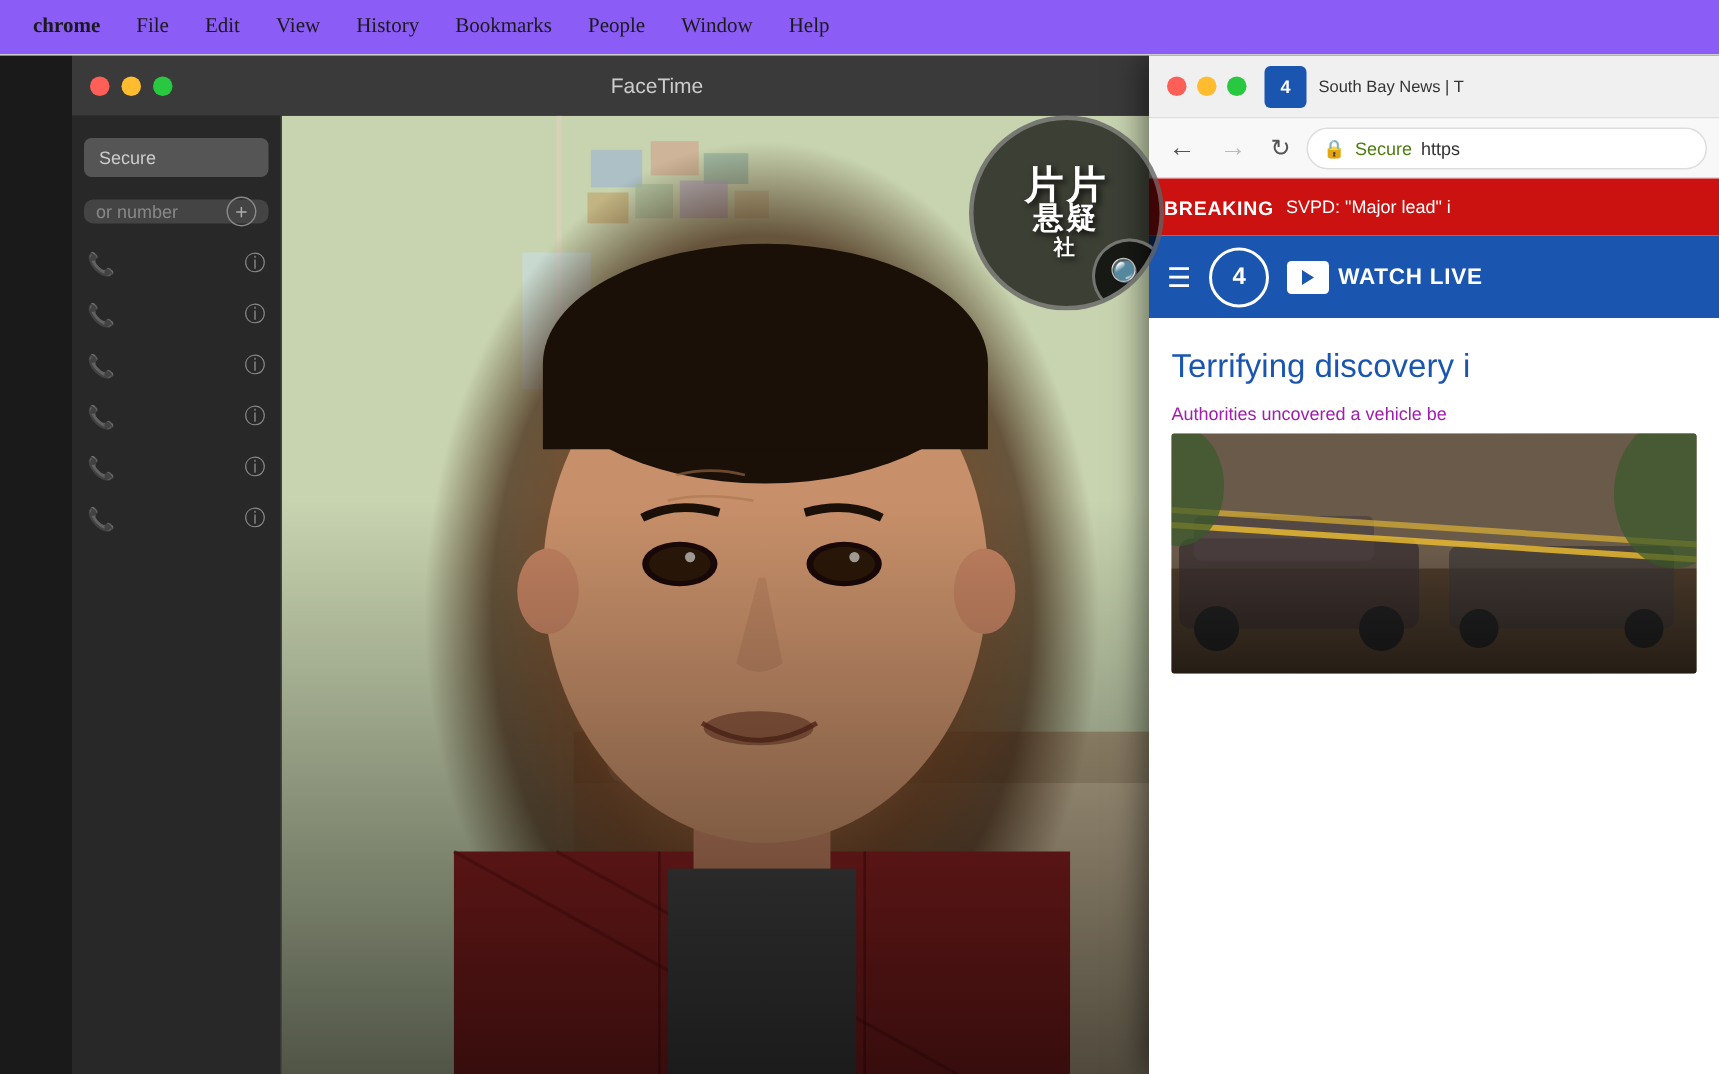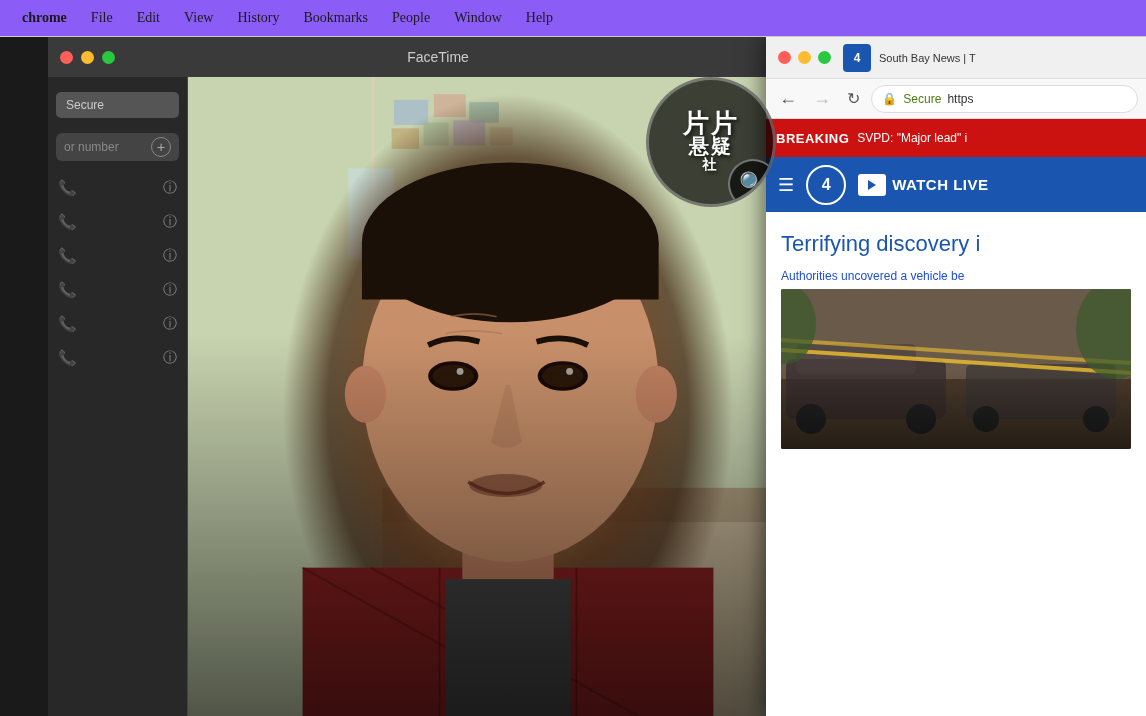--- a/index.html
+++ b/index.html
@@ -105,21 +105,21 @@
       background: #282828;
       flex-shrink: 0;
       padding: 10px 0;
       border-right: 1px solid #444;
     }
 
     .ft-search {
       margin: 5px 8px 10px;
       background: #444;
       border-radius: 6px;
-      height: 28px;
+      height: 16px;
       display: flex;
       align-items: center;
       padding: 0 8px;
     }
     .ft-search-text {
       color: #888;
       font-size: 12px;
       flex: 1;
     }
     .ft-search-plus {
@@ -394,21 +394,21 @@
     .news-headline {
       font-size: 22px;
       font-weight: 400;
       color: #1a56b0;
       line-height: 1.3;
       margin-bottom: 8px;
     }
 
     .news-subtext {
       font-size: 12px;
-      color: #1d4ed8;
+      color: #a21caf;
       line-height: 1.5;
       margin-bottom: 4px;
     }
 
     
     #news-image-area {
       height: 160px;
       background: linear-gradient(135deg, #8a7060 0%, #605040 40%, #403020 70%, #5a4030 100%);
       border-radius: 2px;
       overflow: hidden;

